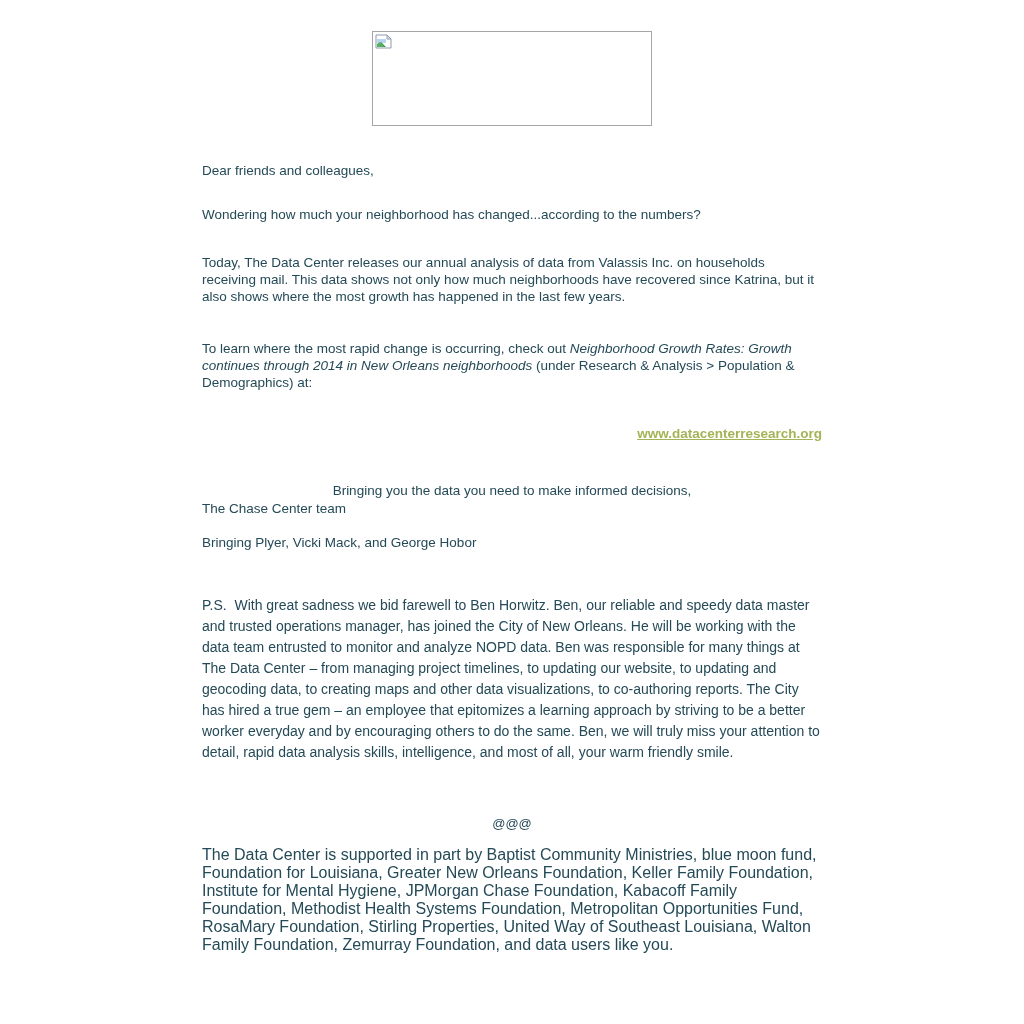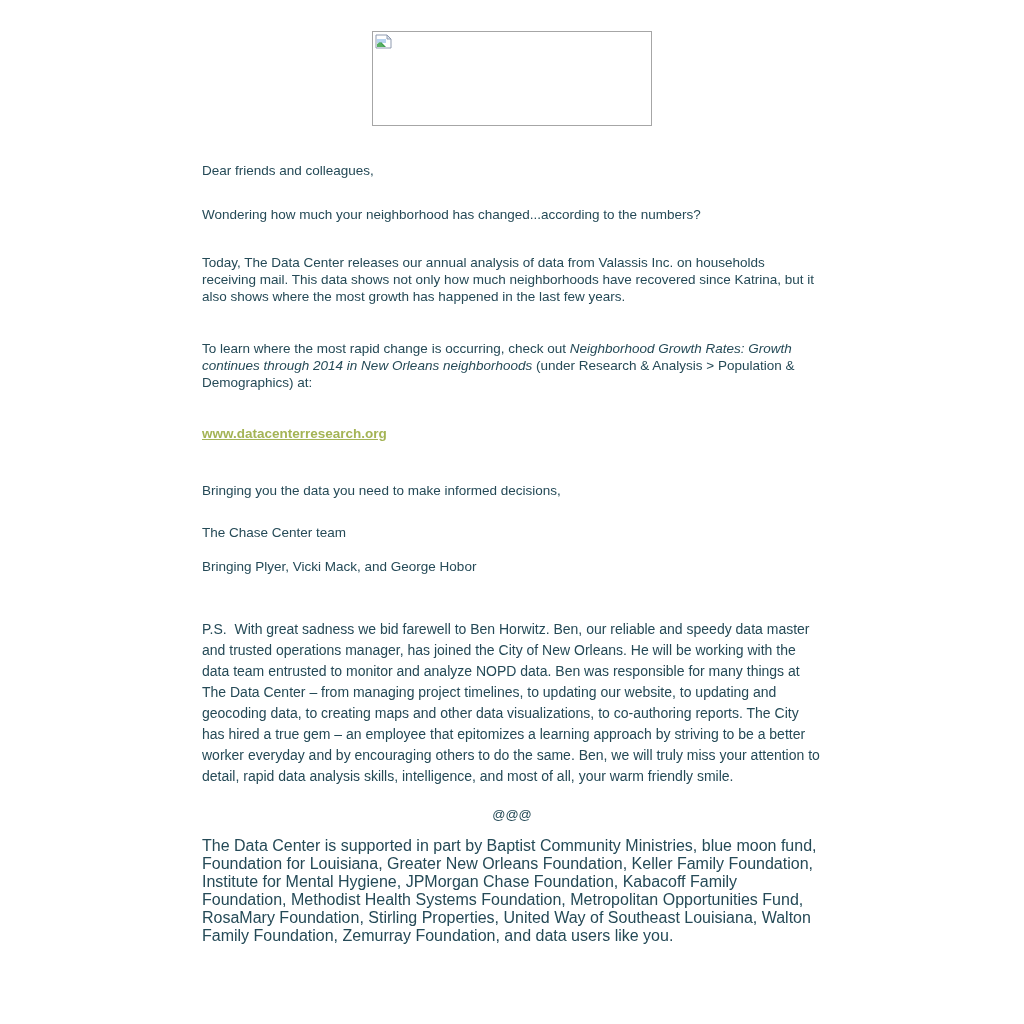--- a/index.html
+++ b/index.html
@@ -39,38 +39,38 @@
     margin: 0;
     font-size: 13.5px;
     line-height: 17px;
   }
   .salutation { margin-top: 36px; margin-bottom: 27px; }
   .intro      { margin-bottom: 31px; }
   .para-today { margin-bottom: 35px; }
   .para-learn { margin-bottom: 34px; }
   .report-title { font-style: italic; }
   .link-row {
-    text-align: left;
+    text-align: right;
     margin-bottom: 40px;
     font-size: 13.5px;
     line-height: 17px;
   }
   .site-link {
     color: #a4b455;
     font-weight: bold;
     text-decoration: underline;
   }
-  .closing  { margin-bottom: 25px; }
+  .closing  { margin-bottom: 1px; text-align: center; }
   .team     { margin-bottom: 17px; }
   .signers  { margin-bottom: 44px; }
   .postscript {
     font-size: 14px;
     line-height: 21px;
     white-space: pre-wrap;
-    margin-bottom: 19px;
+    margin-bottom: 52px;
   }
   .separator {
     text-align: center;
     font-size: 13px;
     margin-bottom: 14px;
   }
   .footer {
     font-size: 16px;
     line-height: 18px;
   }

